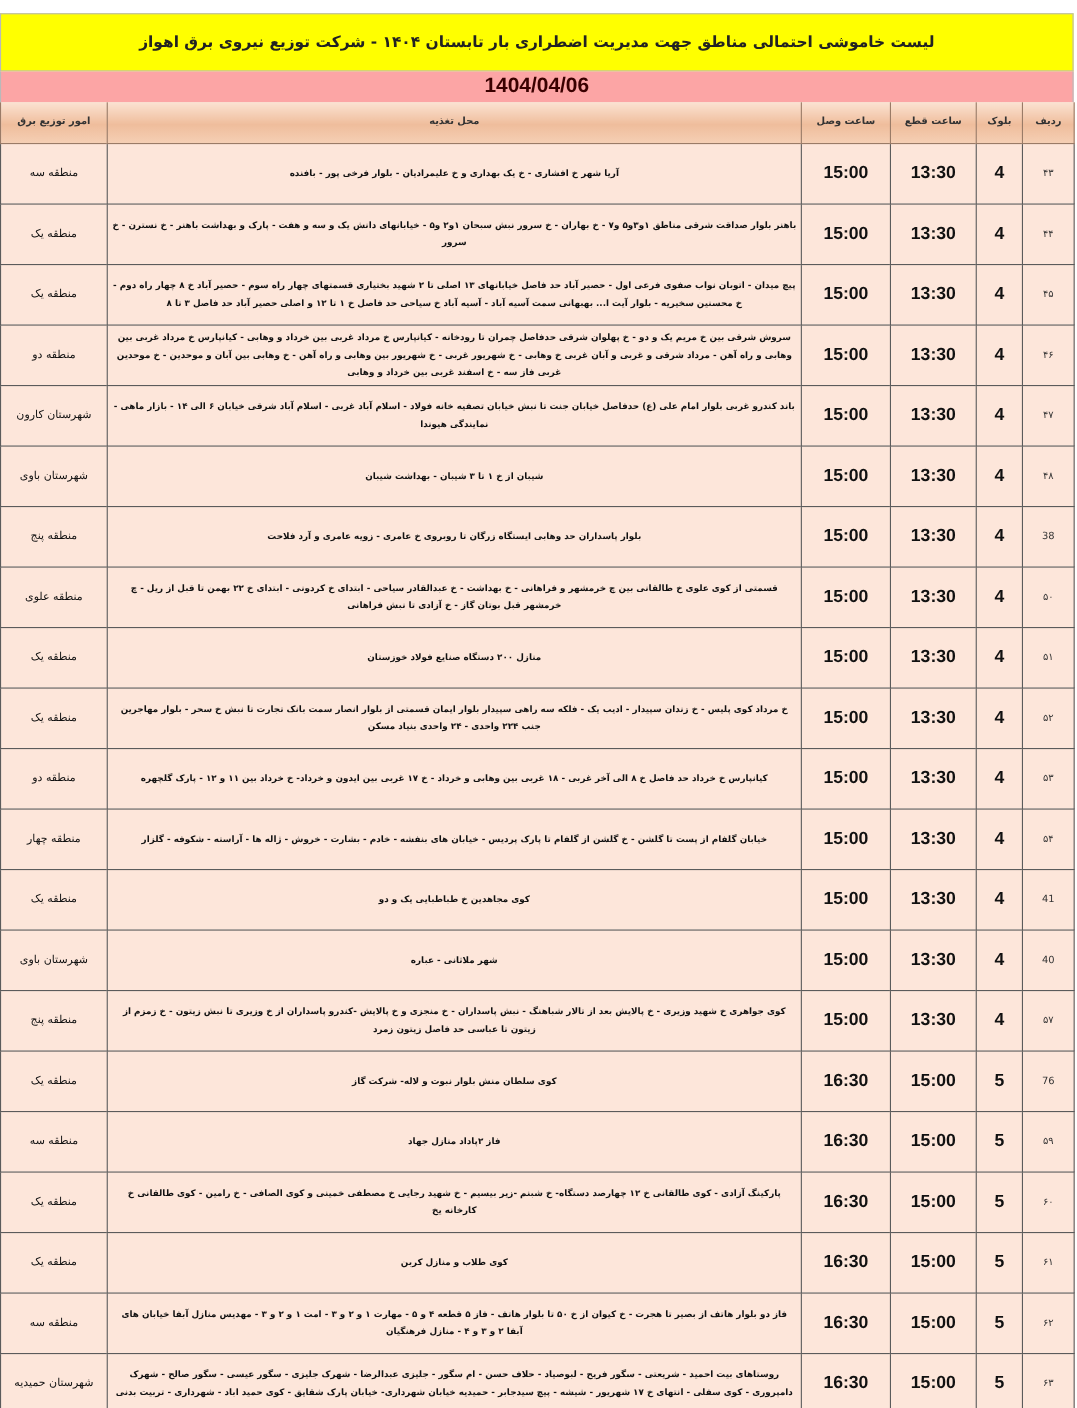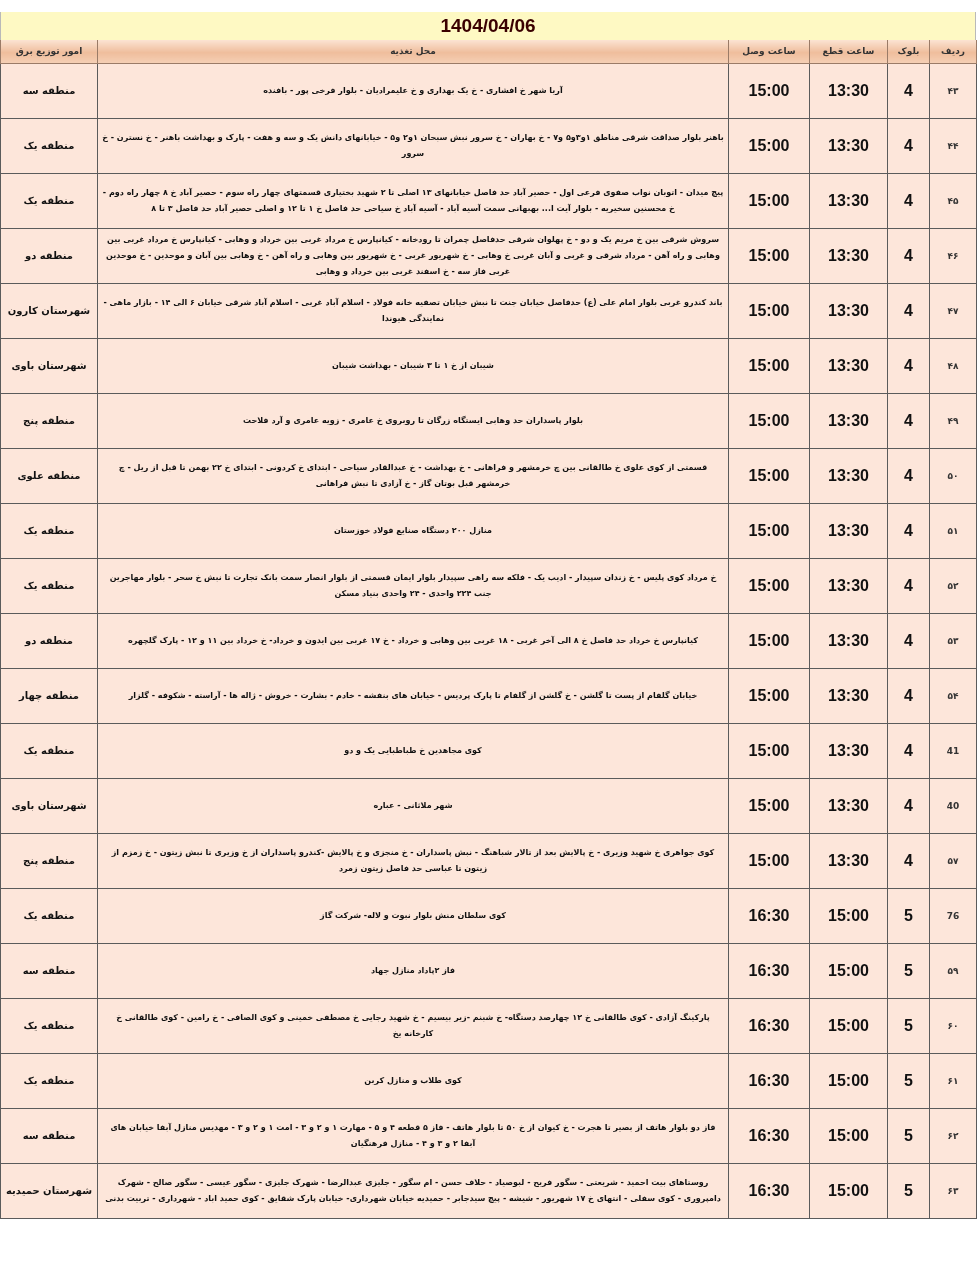--- a/index.html
+++ b/index.html
@@ -6,50 +6,53 @@
     html, body { width: 979px; height: 1280px; background: #ffffff; overflow: hidden; }
     body { font-family: "DejaVu Sans", sans-serif; position: relative; }
     .sheet { position: absolute; left: 0; top: 12px; width: 976px; }
     .title-band {
       height: 53px; background: #ffff00; border: 1px solid #b9b9b9;
       display: flex; align-items: center; justify-content: center;
       direction: rtl;
     }
     .title-band span { font-size: 14px; font-weight: bold; color: #222; }
     .date-band {
-      height: 28px; background: #fef9c3;
+      height: 28px; background: #fca5a5;
       display: flex; align-items: center; justify-content: center;
       border-left: 1px solid #b9b9b9; border-right: 1px solid #b9b9b9;
     }
     .date-band span { font-family: "Liberation Sans", sans-serif; font-size: 19px; font-weight: bold; color: #3a0000; }
     table { border-collapse: collapse; width: 976px; table-layout: fixed; direction: rtl; }
     th {
-      height: 23px; font-size: 9px; font-weight: bold; color: #333;
+      height: 37px; font-size: 9px; font-weight: bold; color: #333;
       background: linear-gradient(#fbe3d2, #efbd9c 55%, #f5cfb4);
       border: 1px solid #9a7b67; border-top: none;
     }
     td {
       height: 55px; background: #fde6da; border: 1px solid #5b5b5b;
       text-align: center; vertical-align: middle; color: #111;
     }
-    td.num { font-size: 9px; font-weight: bold; color: #333; }
+    td.num { font-size: 9px; font-weight: normal; color: #333; }
     td.block, td.time { font-family: "Liberation Sans", sans-serif; font-size: 16px; font-weight: bold; }
     td.loc { font-size: 8px; font-weight: bold; line-height: 16px; padding: 0 4px; }
-    td.area { font-size: 10px; font-weight: bold; }
+    td.area { font-size: 10px; font-weight: normal; }
     col.c-num { width: 47px; }
     col.c-block { width: 42px; }
     col.c-cut { width: 78px; }
     col.c-on { width: 81px; }
     col.c-loc { width: 631px; }
     col.c-area { width: 97px; }
   </style>
 </head>
 <body>
 
 <div class="sheet">
+  <div class="title-band">
+    <span>لیست خاموشی احتمالی مناطق جهت مدیریت اضطراری بار تابستان ۱۴۰۴ - شرکت توزیع نیروی برق اهواز</span>
+  </div>
   <div class="date-band">
     <span>1404/04/06</span>
   </div>
   <table>
     <colgroup>
       <col class="c-num">
         <col class="c-block">
         <col class="c-cut">
         <col class="c-on">
         <col class="c-loc">
@@ -108,21 +111,21 @@
         </tr>
         <tr>
           <td class="num">۴۸</td>
           <td class="block">4</td>
           <td class="time">13:30</td>
           <td class="time">15:00</td>
           <td class="loc">شیبان از خ ۱ تا ۳ شیبان - بهداشت شیبان</td>
           <td class="area">شهرستان باوی</td>
         </tr>
         <tr>
-          <td class="num">۴۹</td>
+          <td class="num">38</td>
           <td class="block">4</td>
           <td class="time">13:30</td>
           <td class="time">15:00</td>
           <td class="loc">بلوار پاسداران حد وهابی ایستگاه زرگان تا روبروی خ عامری - زویه عامری و آرد فلاحت</td>
           <td class="area">منطقه پنج</td>
         </tr>
         <tr>
           <td class="num">۵۰</td>
           <td class="block">4</td>
           <td class="time">13:30</td>

